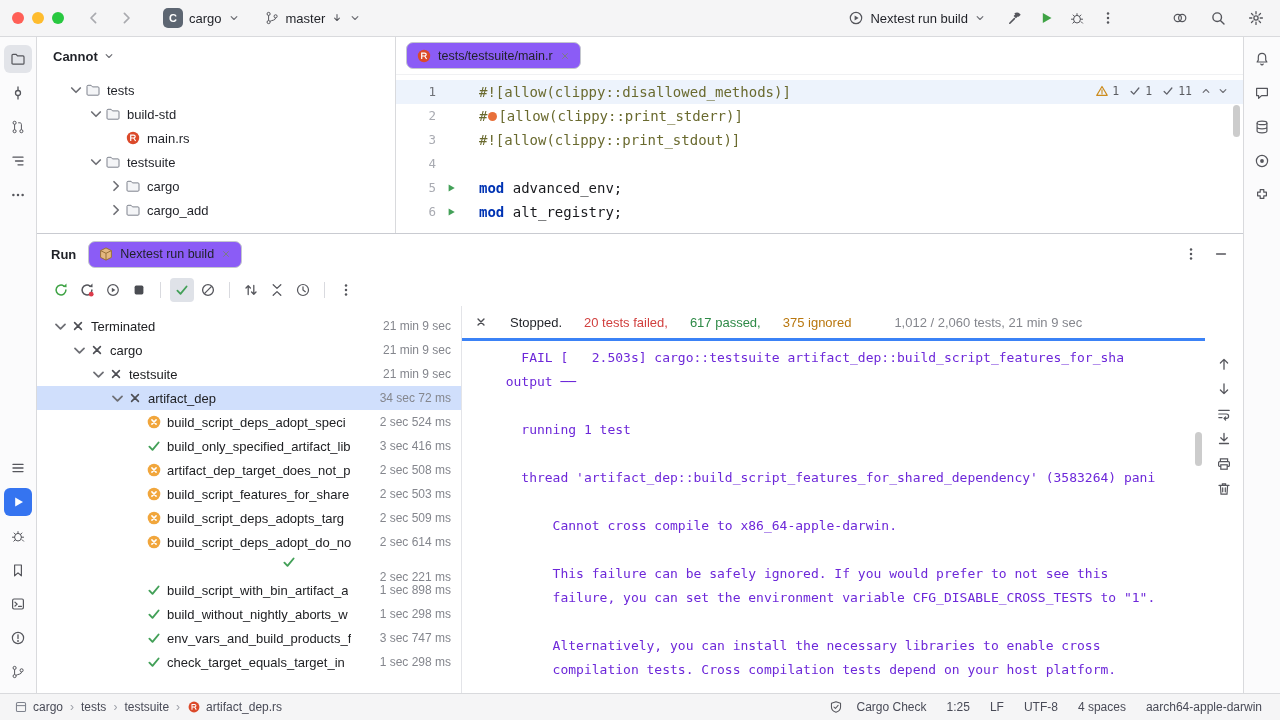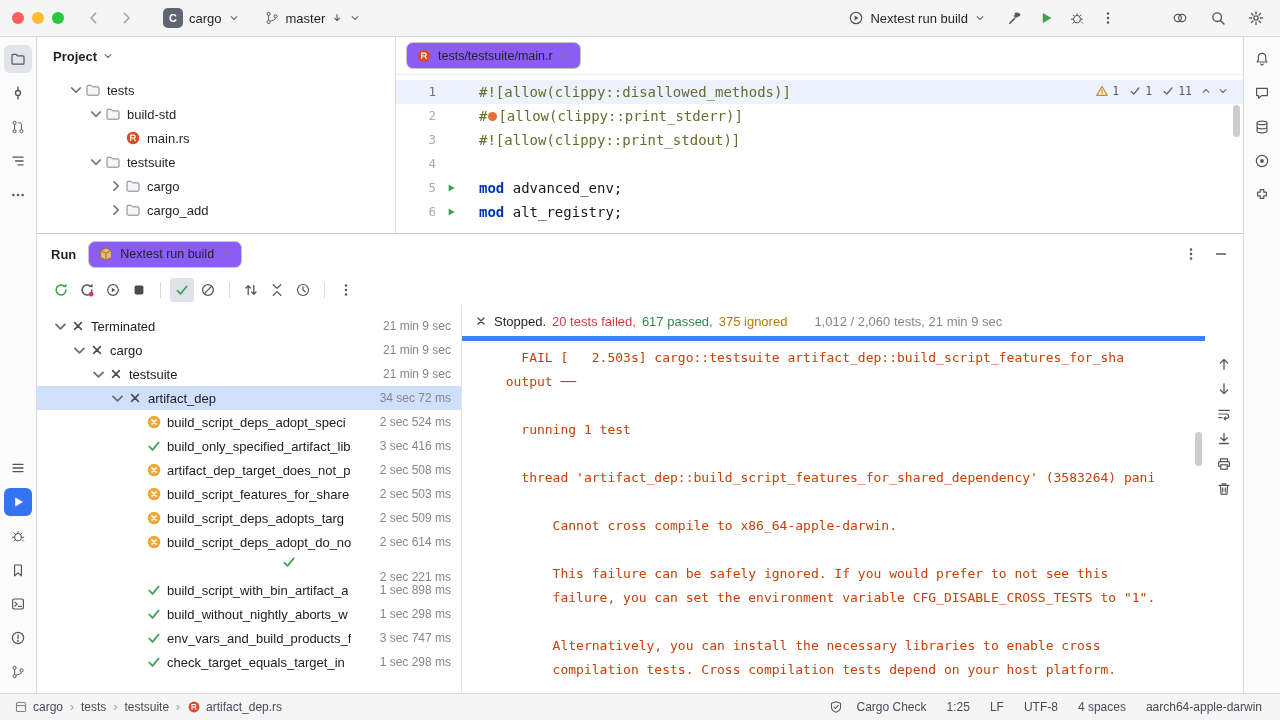--- a/index.html
+++ b/index.html
@@ -72,26 +72,26 @@
 .tbtn.toggled{background:#DFE2E8}
 .tsep{width:1px;height:16px;background:#D9DADF;margin:0 7px;flex:none}
 .run-content{flex:1;display:flex;min-height:0}
 .test-tree{width:424px;flex:none;overflow:hidden;padding-top:8px}
 .trow{height:24px;display:flex;align-items:center;padding-right:10px;white-space:nowrap}
 .trow.selected{background:#D0DFFC}
 .trow .chev{width:19px;flex:none;display:flex;justify-content:center}
 .trow .label{margin-left:5px;overflow:hidden;color:#202124}
 .trow .time{margin-left:auto;color:#84868D;font-size:12px;padding-left:8px;flex:none}
 .console{flex:1;display:flex;flex-direction:column;border-left:1px solid #E3E4E8;min-width:0;position:relative}
-.console-status{height:35px;flex:none;display:flex;align-items:center;gap:6px;padding:0 12px;border-bottom:5px solid #3b82f6;white-space:nowrap;overflow:hidden}
+.console-status{height:35px;flex:none;display:flex;align-items:center;gap:22px;padding:0 12px;border-bottom:3px solid #3b82f6;white-space:nowrap;overflow:hidden}
 .st-failed{color:#D1403F}
 .st-passed{color:#2E8A47}
 .st-ignored{color:#B9770E}
 .st-summary{color:#84868D;margin-left:21px}
-.console-body{flex:1;overflow:hidden;font-family:"DejaVu Sans Mono","Liberation Mono",monospace;font-size:13px;line-height:24px;color:#c2410c;padding:5px 0 0 28px;white-space:pre}
+.console-body{flex:1;overflow:hidden;font-family:"DejaVu Sans Mono","Liberation Mono",monospace;font-size:13px;line-height:24px;color:#6d28d9;padding:5px 0 0 28px;white-space:pre}
 .console-thumb{right:3px;top:126px;height:34px}
 .console-rail{width:38px;flex:none;display:flex;flex-direction:column;align-items:center;padding-top:50px;gap:9px}
 
 .statusbar{height:27px;flex:none;background:#F5F5F6;border-top:1px solid #D9DADD;display:flex;align-items:center;padding:0 18px 0 14px;font-size:12px;color:#494B57}
 .bc{display:flex;align-items:center;gap:7px}
 .bc-sep{color:#9DA0A8}
 .bc-item{display:flex;align-items:center;gap:5px;white-space:nowrap}
 .sb-right{margin-left:auto;display:flex;align-items:center;gap:20px}
 .sb-item{display:flex;align-items:flex-start;gap:13px;white-space:nowrap}
 </style>
@@ -313,21 +313,21 @@
               </svg>
             </span>
           </div>
         </div>
     </div>
 
     <div class="center">
       <div class="top-split">
         <div class="project-panel">
           <div class="panel-header">
-            <span class="ph-label">Project</span>
+            <span class="ph-label">Cannot</span>
             <span class="icon i12">
                 <svg viewBox="0 0 16 16" aria-hidden="true">
                   <path d="M4.2 6.2 8 10l3.8-3.8" stroke="#6E6F75" stroke-width="1.5" fill="none" stroke-linecap="round" stroke-linejoin="round"></path>
                 </svg>
               </span>
           </div>
           <div class="ptree" id="project-tree">
               <div class="prow" style="padding-left: 30px;">
                 <span class="chev">
                   <svg viewBox="0 0 16 16" aria-hidden="true">

